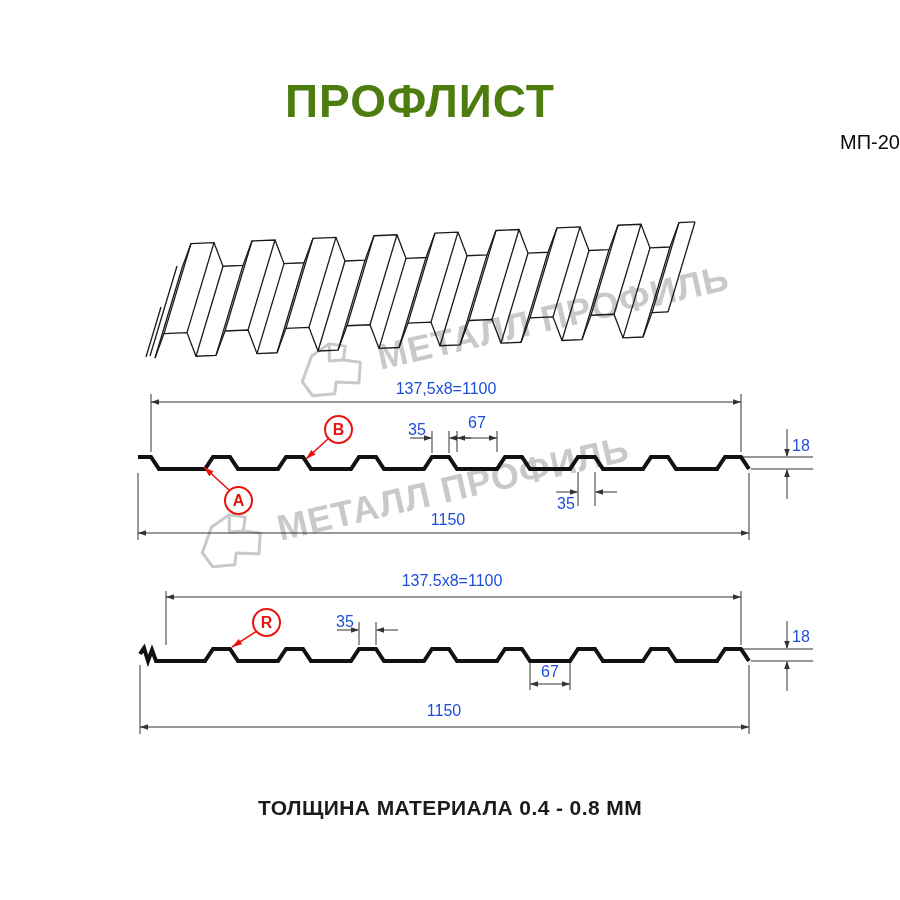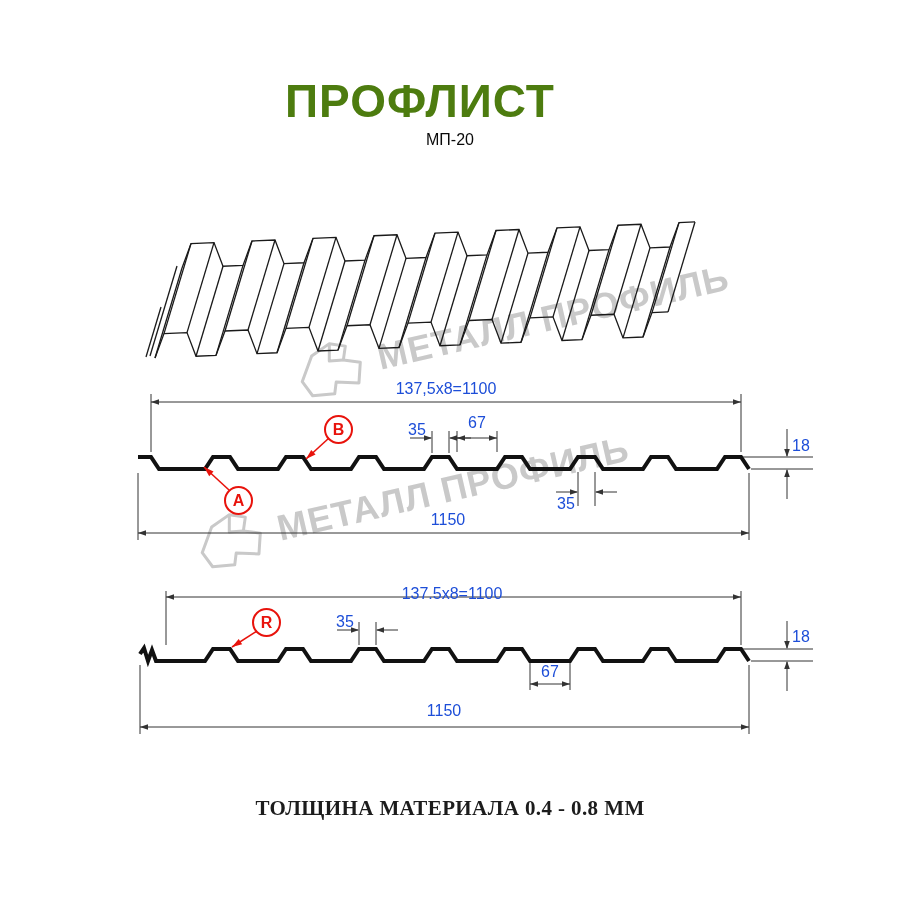--- a/index.html
+++ b/index.html
@@ -1,23 +1,23 @@
 <!DOCTYPE html>
 <html><head>
 <meta charset="utf-8">
 <style>
   html,body{margin:0;padding:0;background:#fff;width:900px;height:900px;overflow:hidden;
             font-family:"Liberation Sans",sans-serif;}
   #stage{position:relative;width:900px;height:900px;background:#fff;}
   .title{position:absolute;left:0;width:808px;text-align:center;top:74px;
          font-size:46px;font-weight:700;letter-spacing:1px;color:#4d7c0f;margin-left:16px;}
-  .subtitle{position:absolute;left:0;width:900px;text-align:center;top:131px;
-            font-size:16px;font-weight:500;color:#0a0a0a;}
+  .subtitle{position:absolute;left:0;width:900px;text-align:right;top:131px;
+            font-size:20px;font-weight:500;color:#0a0a0a;}
   .footer-note{position:absolute;left:0;width:900px;text-align:center;top:796px;
-               font-size:21px;font-weight:700;letter-spacing:.4px;color:#1c1c1c;font-family:Liberation Serif, serif;}
+               font-size:21px;font-weight:700;letter-spacing:.4px;color:#1c1c1c;}
   .watermark{position:absolute;display:flex;align-items:center;gap:10px;z-index:1;
              transform-origin:0 50%;transform:rotate(-13deg);pointer-events:none;}
   .watermark .wm-text{font-size:36px;font-weight:700;letter-spacing:1px;color:#c9c9c9;white-space:nowrap;}
   #linework{position:absolute;left:0;top:0;z-index:2;pointer-events:none;}
   .dim{position:absolute;z-index:3;font-size:16px;color:#1d4ed8;transform:translate(-50%,-50%);white-space:nowrap;}
   .circle-label{position:absolute;z-index:3;width:25px;height:25px;border:2.5px solid #e8130c;
                 border-radius:50%;display:flex;align-items:center;justify-content:center;
                 color:#e8130c;font-weight:700;font-size:16px;background:transparent;}
 </style>
 </head>
@@ -155,21 +155,21 @@
 
   <div class="dim" style="left:446px;top:389px;">137,5x8=1100</div>
   <div class="dim" style="left:417px;top:430px;">35</div>
   <div class="dim" style="left:477px;top:423px;">67</div>
   <div class="dim" style="left:566px;top:504px;">35</div>
   <div class="dim" style="left:801px;top:446px;">18</div>
   <div class="dim" style="left:448px;top:520px;">1150</div>
   <div class="circle-label" style="left:224px;top:486px;">A</div>
   <div class="circle-label" style="left:324px;top:415px;">B</div>
 
-  <div class="dim" style="left:452px;top:581px;margin-top:13px;">137.5x8=1100</div>
+  <div class="dim" style="left:452px;top:581px;">137.5x8=1100</div>
   <div class="dim" style="left:345px;top:622px;">35</div>
   <div class="dim" style="left:550px;top:672px;">67</div>
   <div class="dim" style="left:801px;top:637px;">18</div>
   <div class="dim" style="left:444px;top:711px;">1150</div>
   <div class="circle-label" style="left:252px;top:608px;">R</div>
 
   <div class="footer-note">ТОЛЩИНА МАТЕРИАЛА 0.4 - 0.8 ММ</div>
 </div>
 
 </body></html>

